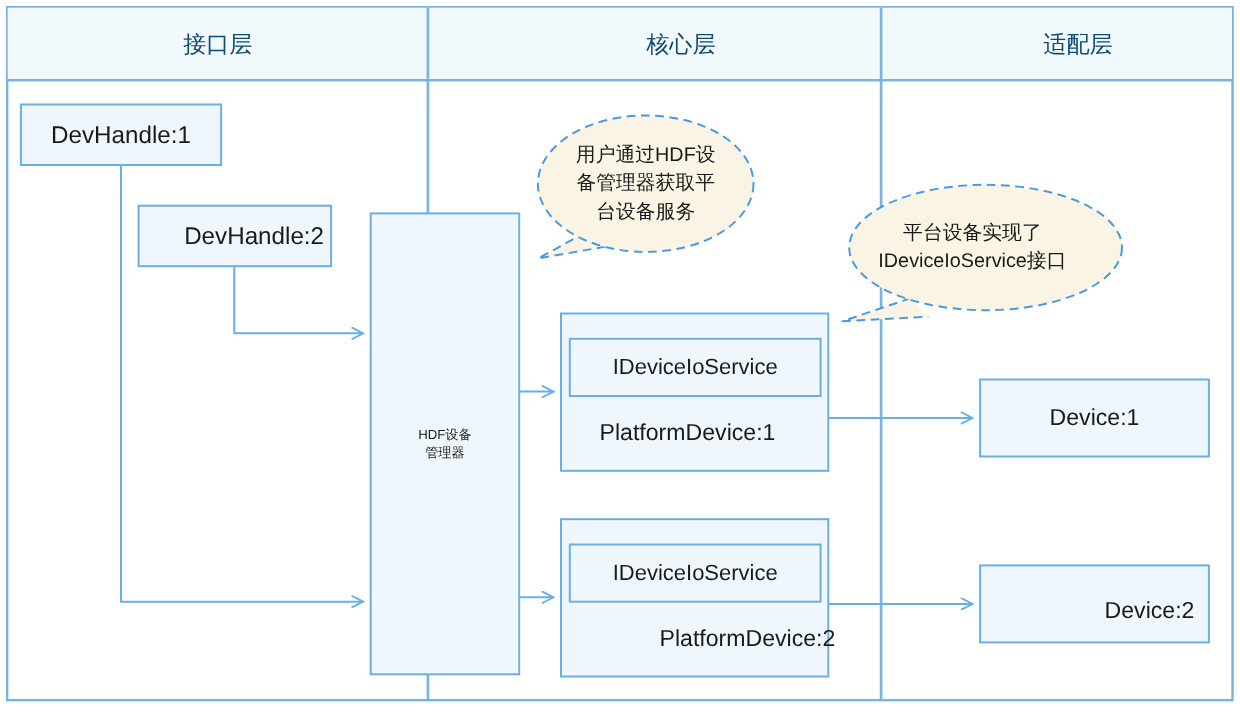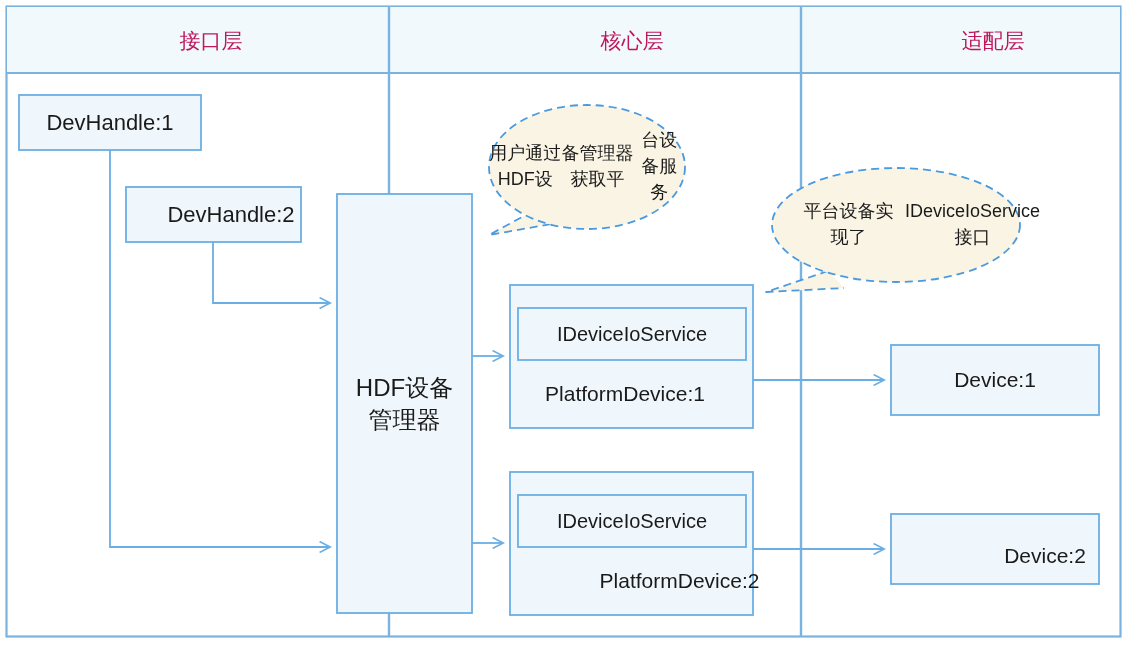--- a/index.html
+++ b/index.html
@@ -21,43 +21,42 @@
     position: absolute;
     left: 0;
     top: 0;
     width: 1127px;
     height: 647px;
   }
   .lane-header-label {
     position: absolute;
     text-align: center;
     font-size: 21px;
-    color: #be185d;
+    color: #0c4a6e;
     line-height: 1;
     white-space: nowrap;
-    padding-left: 13px;
   }
   .node-label {
     position: absolute;
     display: flex;
     align-items: center;
     justify-content: center;
     text-align: right;
     color: #1a1a1a;
     pointer-events: none;
   }
   .lbl-devhandle { font-size: 22px; }
-  .lbl-hdf { font-size: 24px; line-height: 1.32; }
+  .lbl-hdf { font-size: 12px; line-height: 1.32; }
   .lbl-iface { font-size: 20px; }
   .lbl-platform { font-size: 21px; }
   .lbl-device { font-size: 21px; border-radius: 18px; }
   .bubble-text {
     position: absolute;
     display: flex;
-    flex-direction: row;
+    flex-direction: column;
     align-items: center;
     justify-content: center;
     text-align: center;
     font-size: 18px;
     line-height: 1.44;
     color: #1a1a1a;
   }
 </style>
 </head>
 <body>
@@ -162,18 +161,18 @@
   <div class="node-label lbl-device" style="left:941px; top:514px; width:208px; height:84px;">
     <span>Device:2</span>
   </div>
 
   <div class="bubble-text" style="left:489px; top:105px; width:196px; height:124px;">
     <span>用户通过HDF设</span>
     <span>备管理器获取平</span>
     <span>台设备服务</span>
   </div>
 
-  <div class="bubble-text" style="left:796px; top:168px; width:248px; height:114px;">
+  <div class="bubble-text" style="left:760px; top:168px; width:248px; height:114px;">
     <span>平台设备实现了</span>
     <span>IDeviceIoService接口</span>
   </div>
 
 </div>
 
 </body></html>

